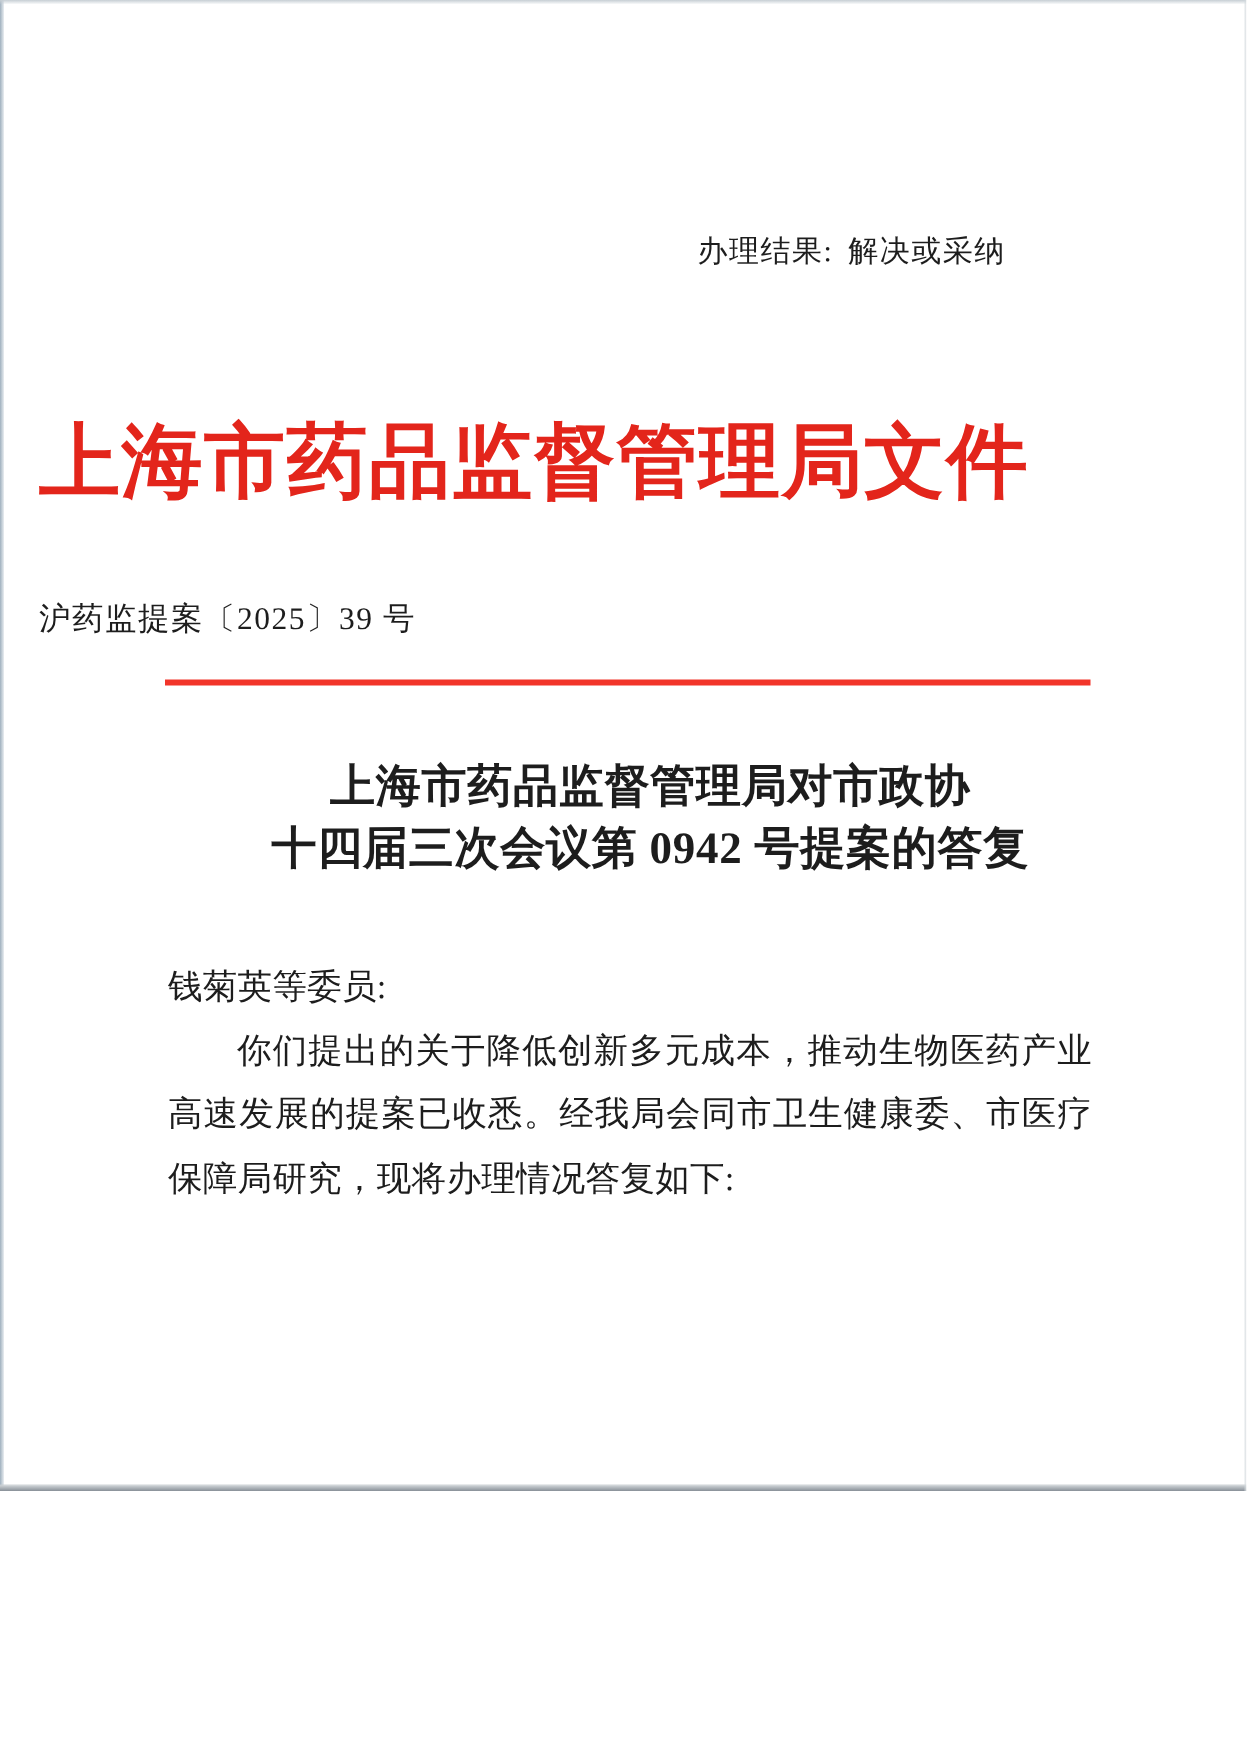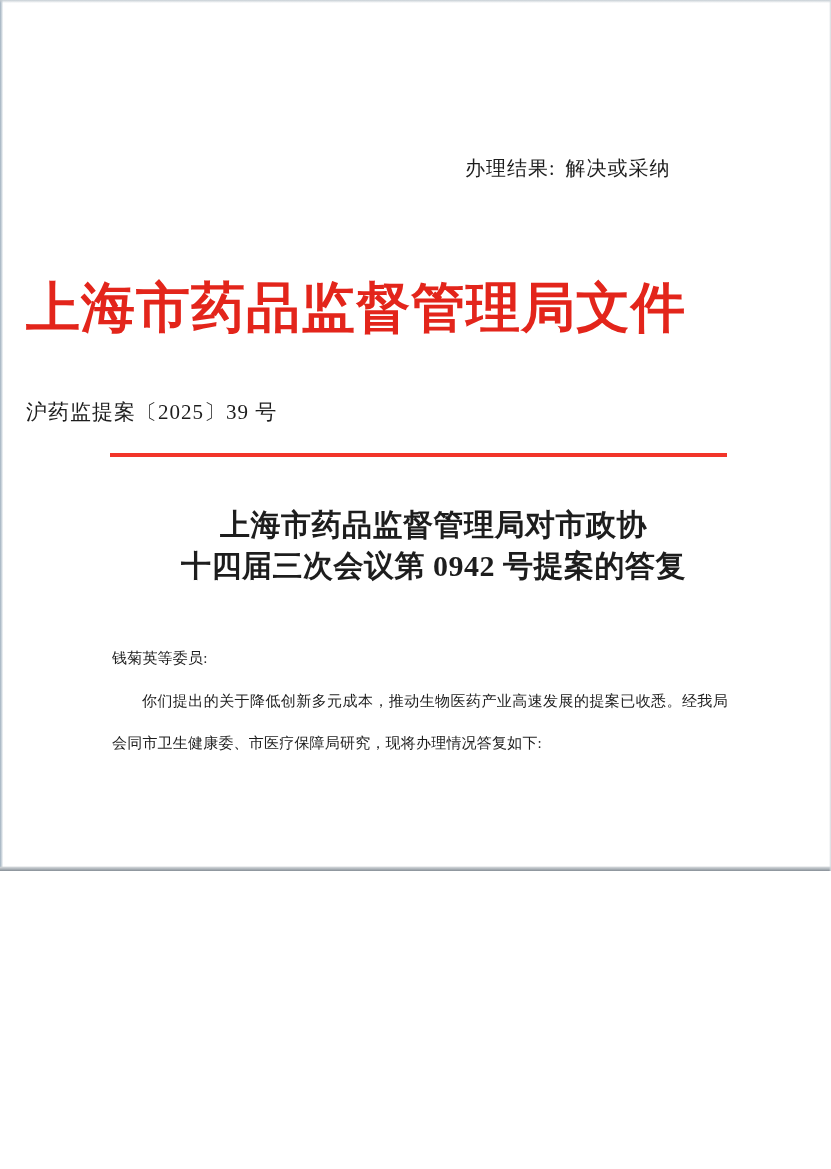--- a/index.html
+++ b/index.html
@@ -3,21 +3,21 @@
 <meta charset="utf-8">
 <style>
   html, body {
     margin: 0;
     padding: 0;
     background: #ffffff;
   }
   .page {
     position: relative;
     width: 831px;
-    height: 871px;
+    height: 994px;
     background: #ffffff;
     overflow: hidden;
     font-family: "Liberation Serif", "DejaVu Serif", serif;
     color: #1d1d1d;
   }
   
   .edge { position: absolute; pointer-events: none; }
   .edge-left   { left: 0; top: 0; bottom: 0; width: 3px;
                  background: linear-gradient(to right, #9fb0be, #e3e8ec 80%, rgba(255,255,255,0)); }
   .edge-top    { left: 0; top: 0; right: 0; height: 3px;
@@ -80,21 +80,21 @@
     font-weight: bold;
     line-height: 41px;
     letter-spacing: 0.5px;
   }
 
   .body-text {
     position: absolute;
     left: 112px;
     top: 637px;
     width: 616px;
-    font-size: 15px;
+    font-size: 23px;
     line-height: 42.6px;
     text-align: justify;
     letter-spacing: 0.2px;
   }
   .body-text p { margin: 0; text-indent: 2em; }
   .body-text .salutation { margin: 0; text-indent: 0; }
 
   .footer-pageno {
     position: absolute;
     top: 1036px;

